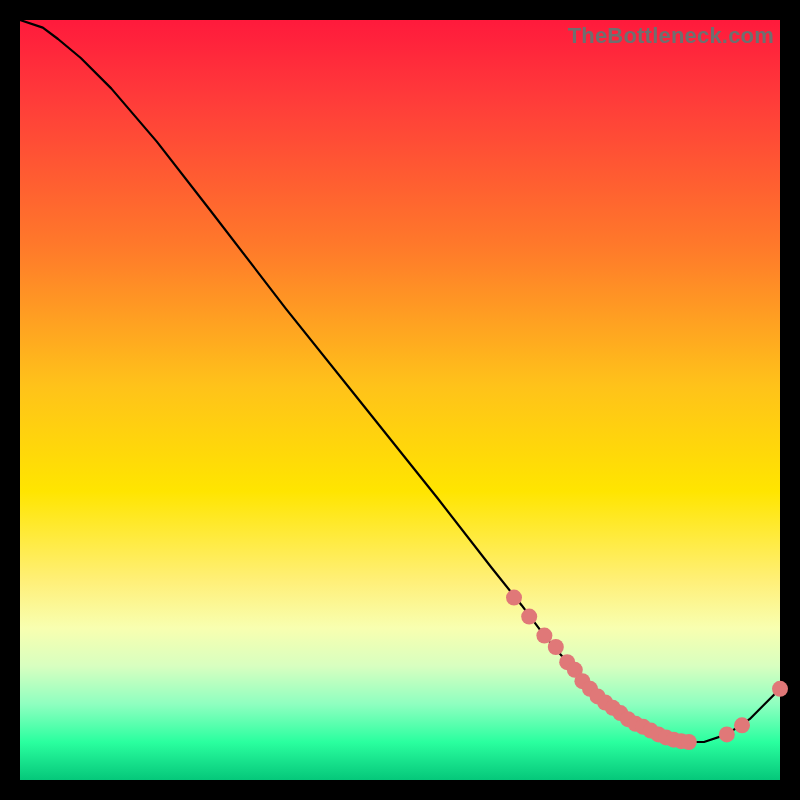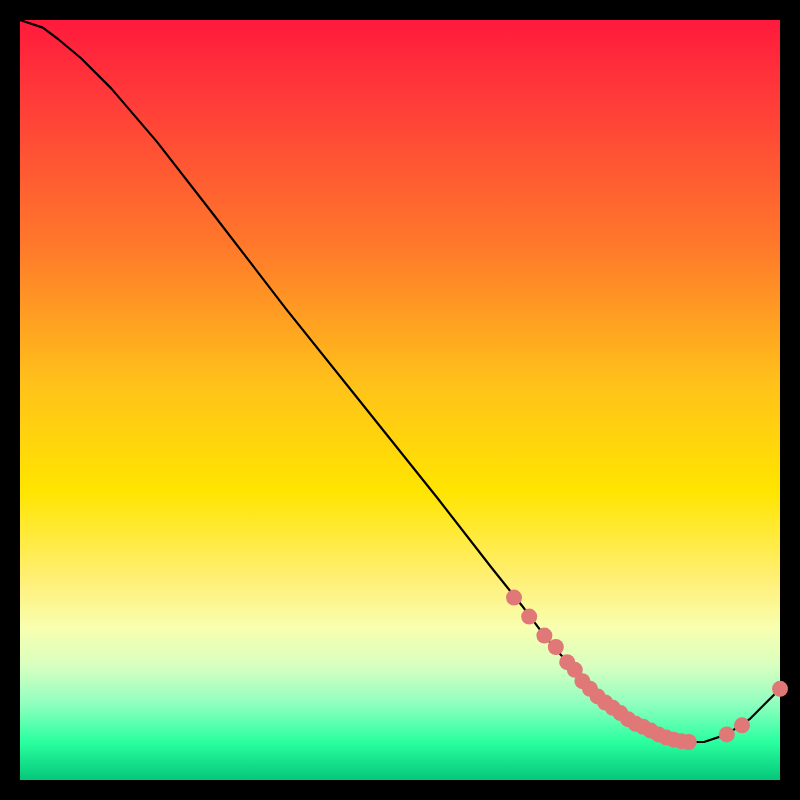--- a/index.html
+++ b/index.html
@@ -78,14 +78,15 @@
           <circle cx="638.4" cy="714.4" r="8" fill="#e07878"></circle>
           <circle cx="646.0" cy="717.4" r="8" fill="#e07878"></circle>
           <circle cx="653.6" cy="719.7" r="8" fill="#e07878"></circle>
           <circle cx="661.2" cy="721.2" r="8" fill="#e07878"></circle>
           <circle cx="668.8" cy="722.0" r="8" fill="#e07878"></circle>
           <circle cx="706.8" cy="714.4" r="8" fill="#e07878"></circle>
           <circle cx="722.0" cy="705.3" r="8" fill="#e07878"></circle>
           <circle cx="760.0" cy="668.8" r="8" fill="#e07878"></circle>
         </g>
     </svg>
+    <div class="water">TheBottleneck.com</div>
   </div>
 </div>
 
 </body></html>

